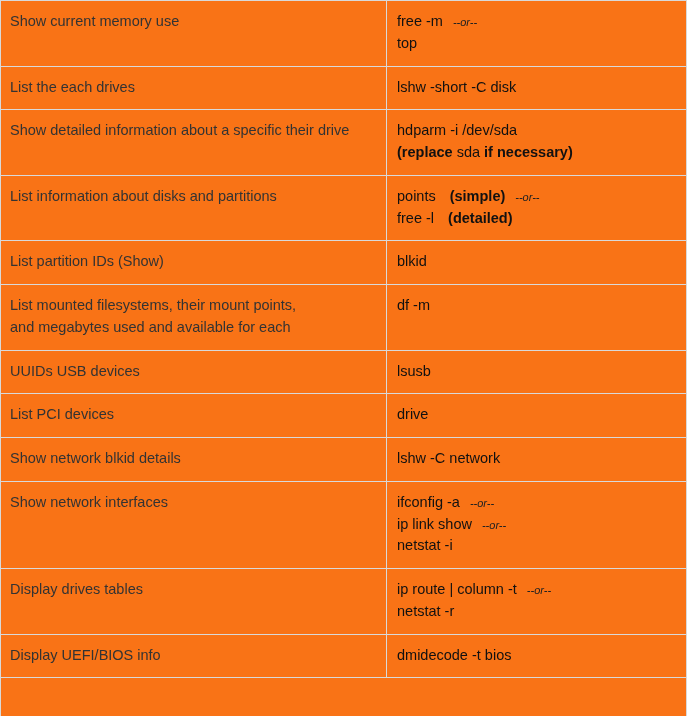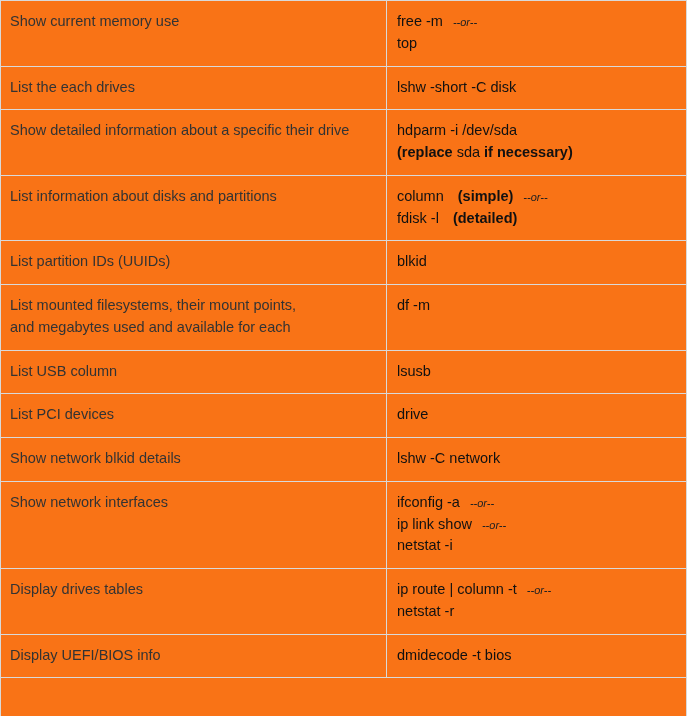--- a/index.html
+++ b/index.html
@@ -110,38 +110,38 @@
         <tr>
           <td class="desc-cell"><span>Show detailed information about a specific their drive</span></td>
           <td class="cmd-cell">
             <span class="line"><span class="cmd">hdparm -i /dev/sda</span></span>
             <span class="line"><span class="plain">(replace </span><span class="cmd">sda</span><span class="plain"> if necessary)</span></span>
           </td>
         </tr>
         <tr>
           <td class="desc-cell"><span>List information about disks and partitions</span></td>
           <td class="cmd-cell">
-            <span class="line"><span class="cmd">column</span><span class="sp-l"></span><span class="plain">(simple)</span><span class="sp-m"></span><span class="or">--or--</span></span>
-            <span class="line"><span class="cmd">fdisk -l</span><span class="sp-l"></span><span class="plain">(detailed)</span></span>
+            <span class="line"><span class="cmd">points</span><span class="sp-l"></span><span class="plain">(simple)</span><span class="sp-m"></span><span class="or">--or--</span></span>
+            <span class="line"><span class="cmd">free -l</span><span class="sp-l"></span><span class="plain">(detailed)</span></span>
           </td>
         </tr>
         <tr>
-          <td class="desc-cell"><span>List partition IDs (UUIDs)</span></td>
+          <td class="desc-cell"><span>List partition IDs (Show)</span></td>
           <td class="cmd-cell">
             <span class="line"><span class="cmd">blkid</span></span>
           </td>
         </tr>
         <tr>
           <td class="desc-cell"><span>List mounted filesystems, their mount points,</span><br><span>and megabytes used and available for each</span></td>
           <td class="cmd-cell">
             <span class="line"><span class="cmd">df -m</span></span>
           </td>
         </tr>
         <tr>
-          <td class="desc-cell"><span>List USB column</span></td>
+          <td class="desc-cell"><span>UUIDs USB devices</span></td>
           <td class="cmd-cell">
             <span class="line"><span class="cmd">lsusb</span></span>
           </td>
         </tr>
         <tr>
           <td class="desc-cell"><span>List PCI devices</span></td>
           <td class="cmd-cell">
             <span class="line"><span class="cmd">drive</span></span>
           </td>
         </tr>

